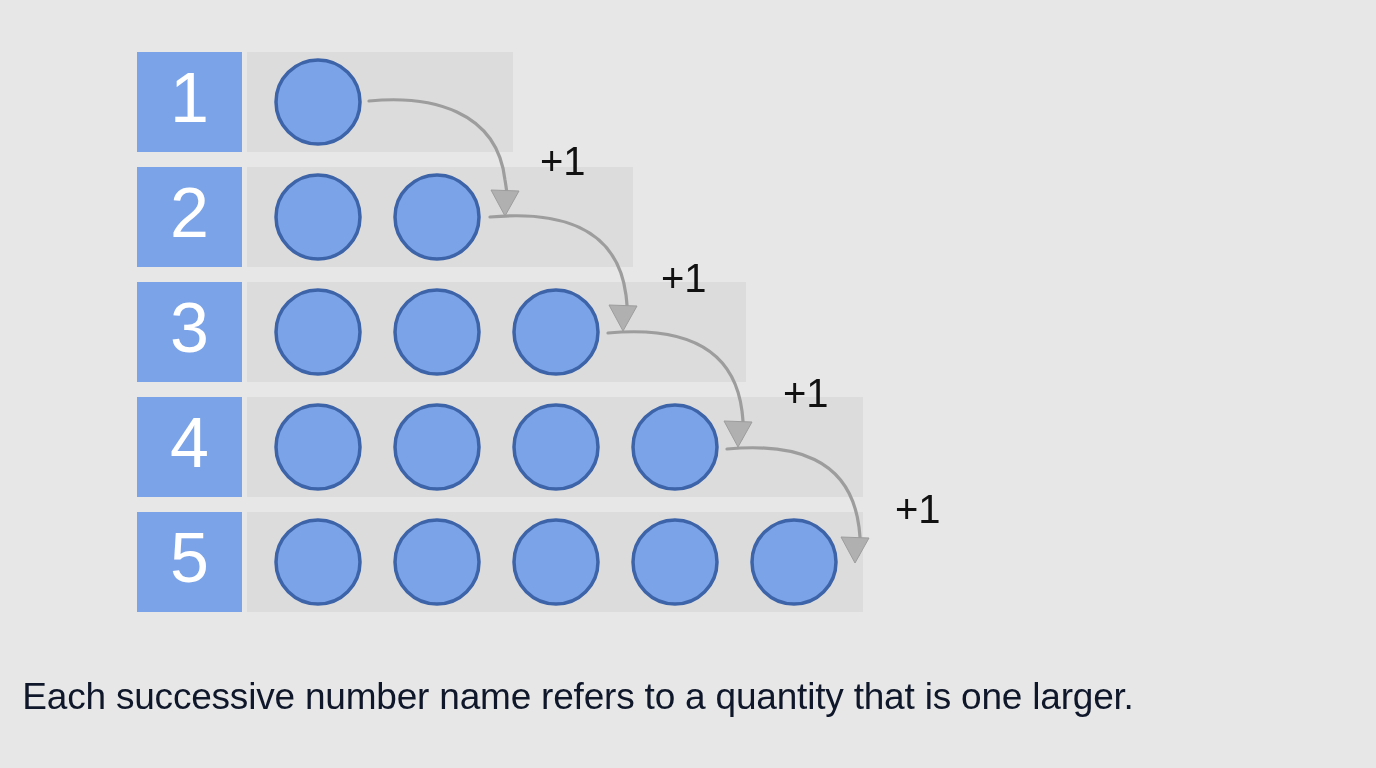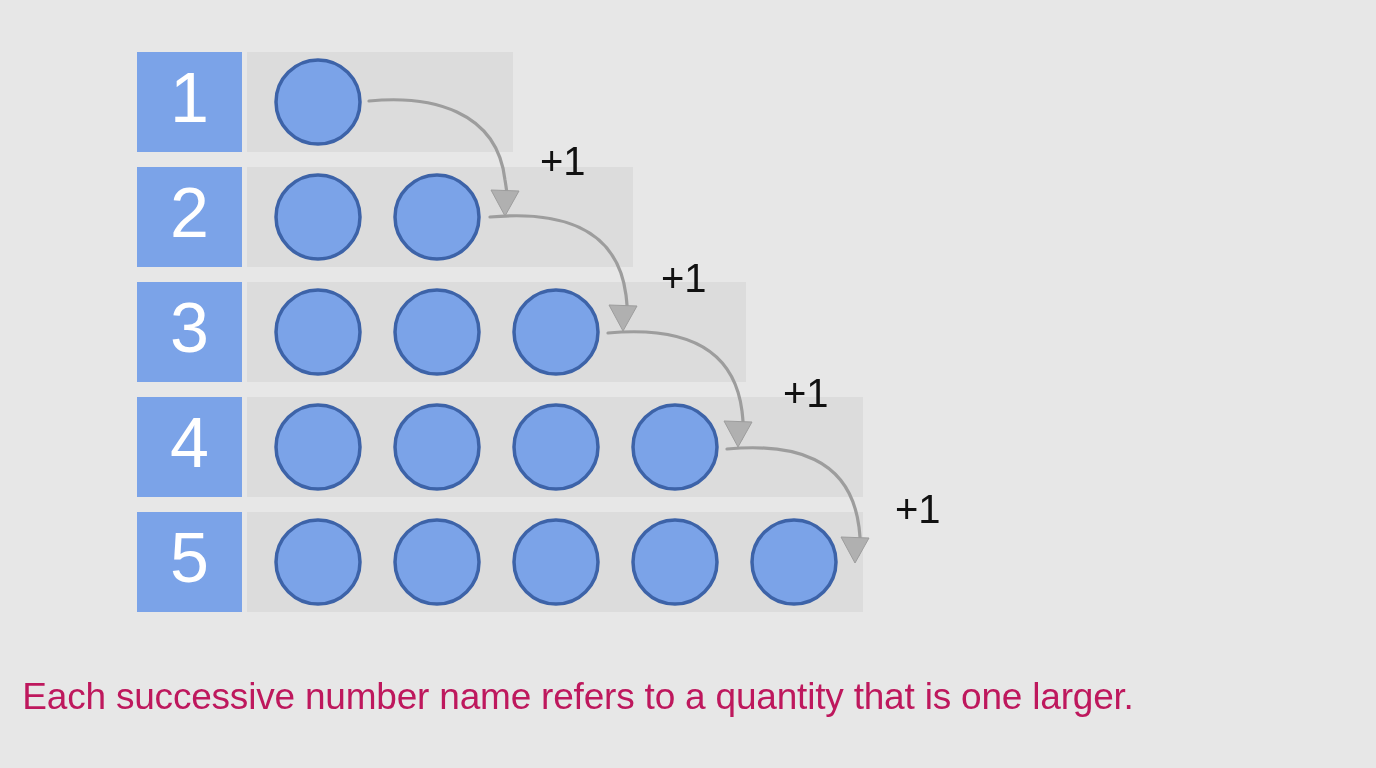--- a/index.html
+++ b/index.html
@@ -68,21 +68,21 @@
   }
   #caption {
     position: absolute;
     left: 0;
     top: 676px;
     width: 1156px;
     text-align: center;
     font-family: "Liberation Sans", sans-serif;
     font-size: 37px;
     font-weight: 400;
-    color: #be185d;
+    color: #0f172a;
     letter-spacing: -0.2px;
     white-space: nowrap;
   }
 </style>
 </head>
 <body>
 
 <div id="stage">
   <svg id="diagram-svg" viewBox="0 0 1376 768">
     <g id="rows-group">

